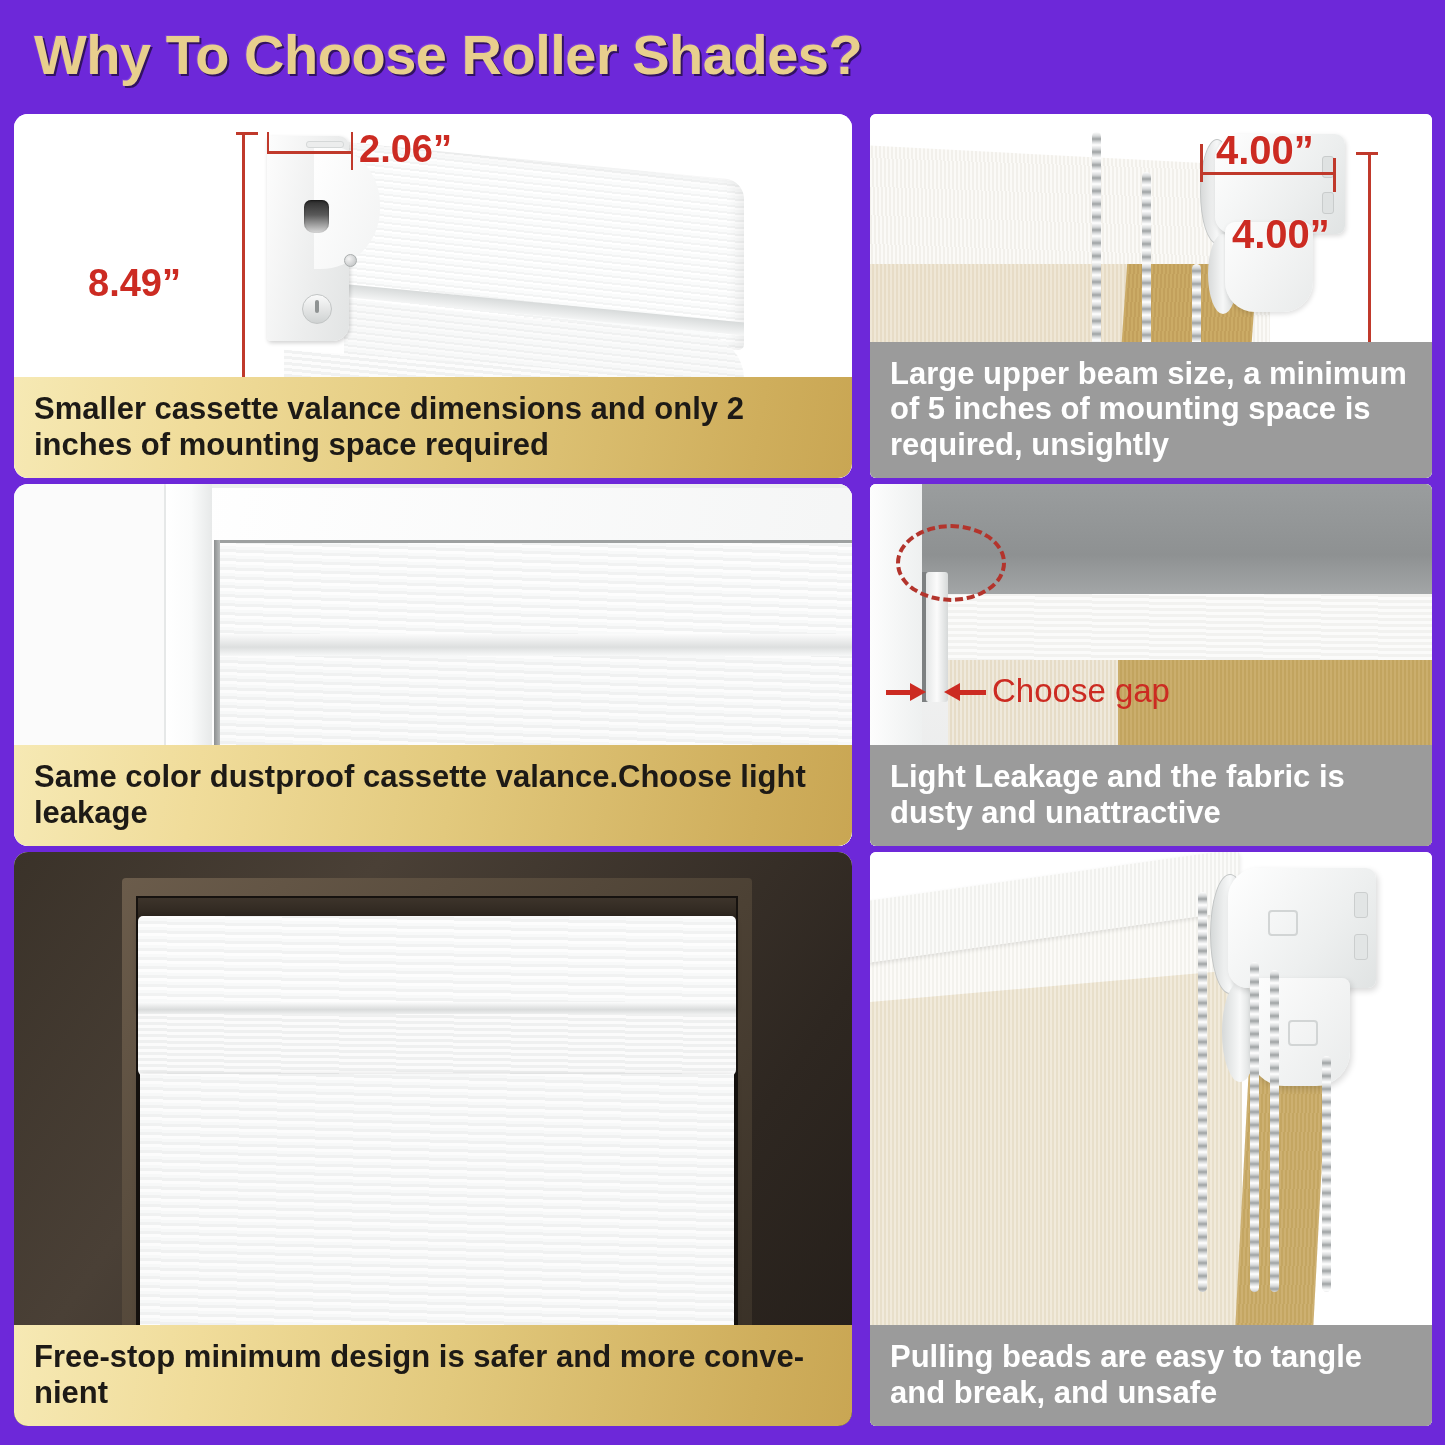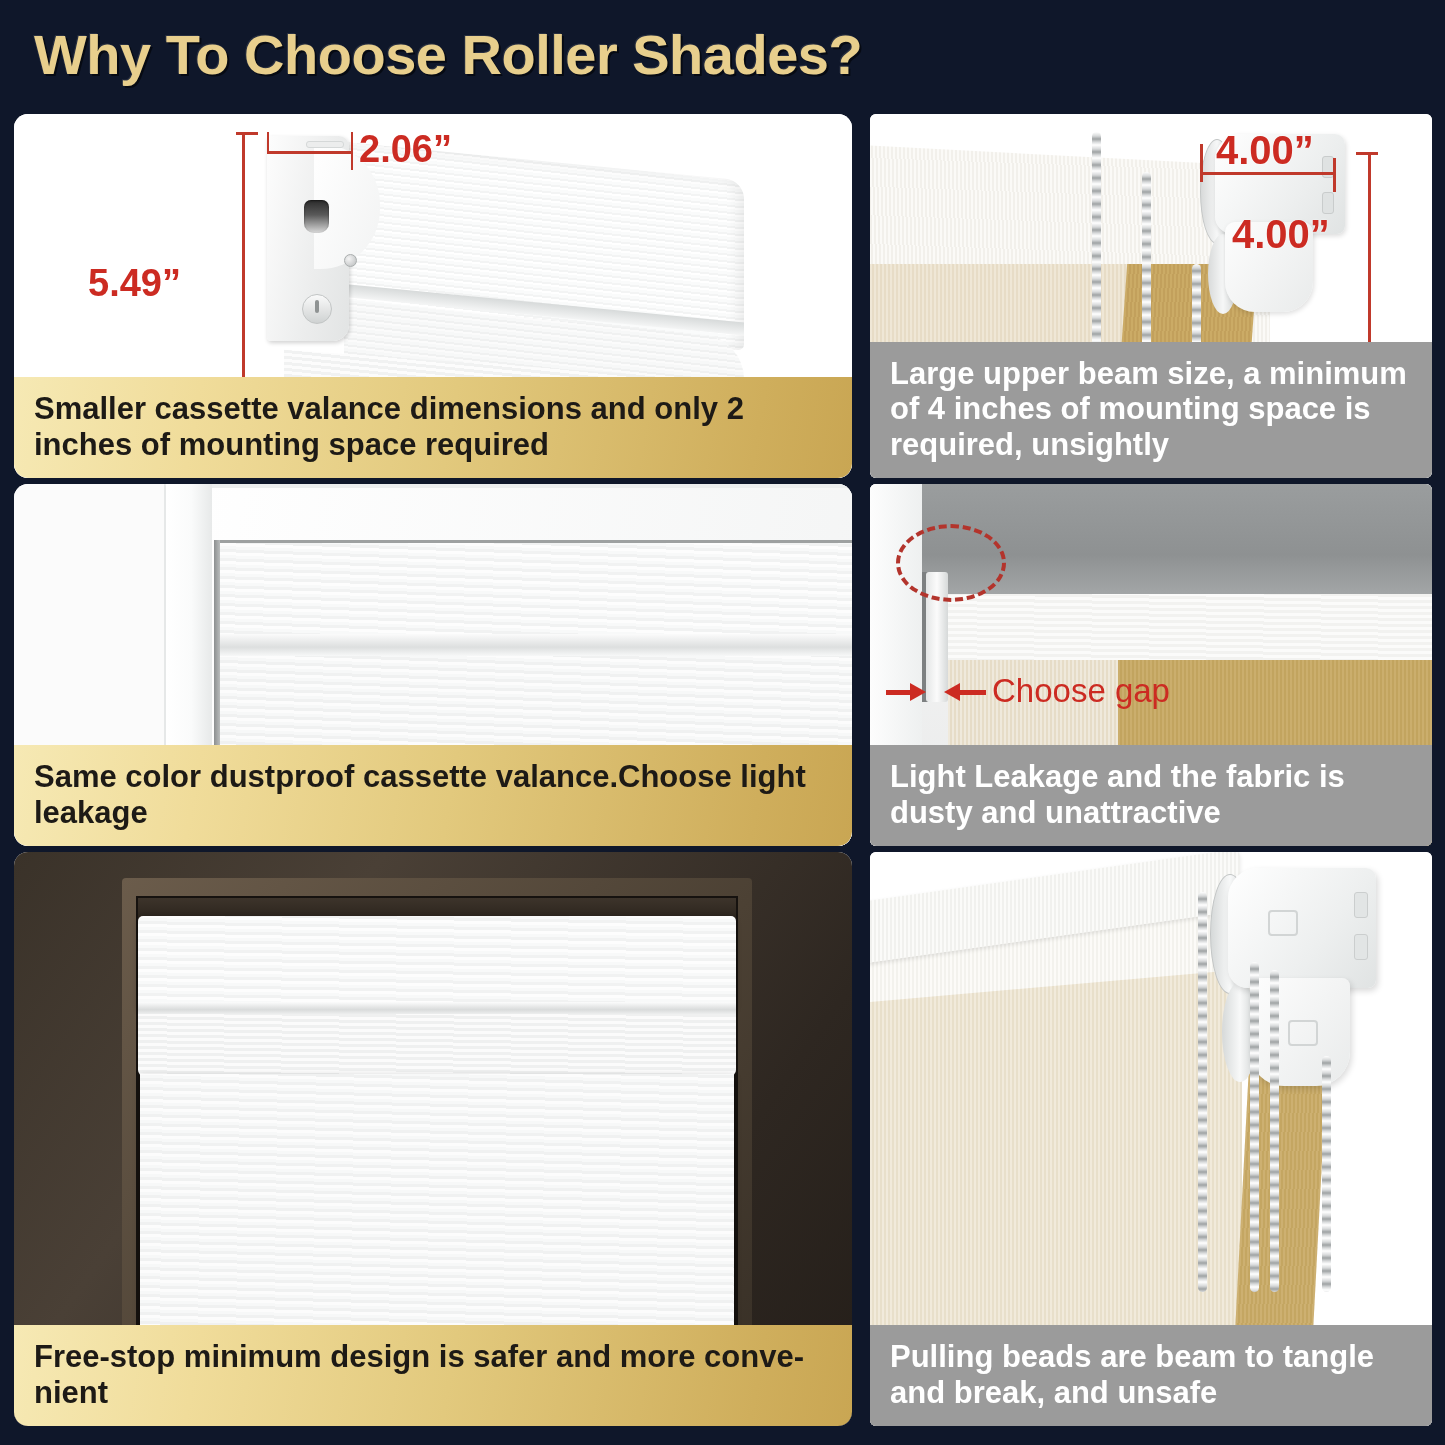--- a/index.html
+++ b/index.html
@@ -12,21 +12,21 @@
 
   body {
     background: #2b2724;
     font-family: "Liberation Sans", sans-serif;
   }
 
   .page {
     position: relative;
     width: 1445px;
     height: 1445px;
-    background: #0f172a;
+    background: #6d28d9;
   }
 
   
   .title {
     position: absolute;
     left: 34px;
     top: 22px;
     font-size: 56px;
     font-weight: bold;
     letter-spacing: -0.5px;
@@ -589,21 +589,21 @@
           <div class="p1-knob"></div>
 
           <div class="dim-line" style="left:253px; top:18px; width:2px; height:22px;"></div>
           <div class="dim-line" style="left:337px; top:18px; width:2px; height:38px;"></div>
           <div class="dim-line" style="left:253px; top:37px; width:86px; height:3px;"></div>
           <div class="dim-txt" style="left:345px; top:14px; font-size:38px;">2.06”</div>
 
           <div class="dim-line" style="left:228px; top:18px; width:3px; height:305px;"></div>
           <div class="dim-line" style="left:222px; top:18px; width:22px; height:3px;"></div>
           <div class="dim-line" style="left:222px; top:320px; width:22px; height:3px;"></div>
-          <div class="dim-txt" style="left:74px; top:148px; font-size:38px;">5.49”</div>
+          <div class="dim-txt" style="left:74px; top:148px; font-size:38px;">8.49”</div>
         </div>
 
         <div class="cap cap-gold">Smaller cassette valance dimensions and only 2 inches of mounting space required</div>
       </div>
     </div>
 
     <div class="cell right">
       <div class="panel square-ish">
         <div class="scene p2-bg">
           <div class="p2-fabric-white"></div>
@@ -624,21 +624,21 @@
           <div class="dim-line" style="left:463px; top:44px; width:3px; height:34px;"></div>
           <div class="dim-line" style="left:330px; top:58px; width:136px; height:3px;"></div>
           <div class="dim-txt" style="left:346px; top:14px; font-size:40px;">4.00”</div>
 
           <div class="dim-line" style="left:498px; top:38px; width:3px; height:200px;"></div>
           <div class="dim-line" style="left:486px; top:38px; width:22px; height:3px;"></div>
           <div class="dim-line" style="left:486px; top:235px; width:22px; height:3px;"></div>
           <div class="dim-txt" style="left:362px; top:98px; font-size:40px;">4.00”</div>
         </div>
 
-        <div class="cap cap-gray tall">Large upper beam size, a minimum of 4 inches of mounting space is required, unsightly</div>
+        <div class="cap cap-gray tall">Large upper beam size, a minimum of 5 inches of mounting space is required, unsightly</div>
       </div>
     </div>
 
     <div class="cell left">
       <div class="panel">
         <div class="scene">
           <div class="p3-wall"></div>
           <div class="p3-frame-outer"></div>
           <div class="p3-shade-top"></div>
           <div class="p3-shade-mid"></div>
@@ -726,18 +726,18 @@
           <div class="p6-iconbox" style="left:418px; top:168px;"></div>
 
           <div class="chain" style="left:328px; top:40px;  height:400px;"></div>
           <div class="chain" style="left:380px; top:110px; height:330px;"></div>
           <div class="chain" style="left:400px; top:118px; height:322px;"></div>
           <div class="chain" style="left:452px; top:204px; height:236px;"></div>
 
           <div class="p6-floor"></div>
         </div>
 
-        <div class="cap cap-gray">Pulling beads are beam to tangle and break, and unsafe</div>
+        <div class="cap cap-gray">Pulling beads are easy to tangle and break, and unsafe</div>
       </div>
     </div>
 
   </div>
 </div>
 
 </body></html>

